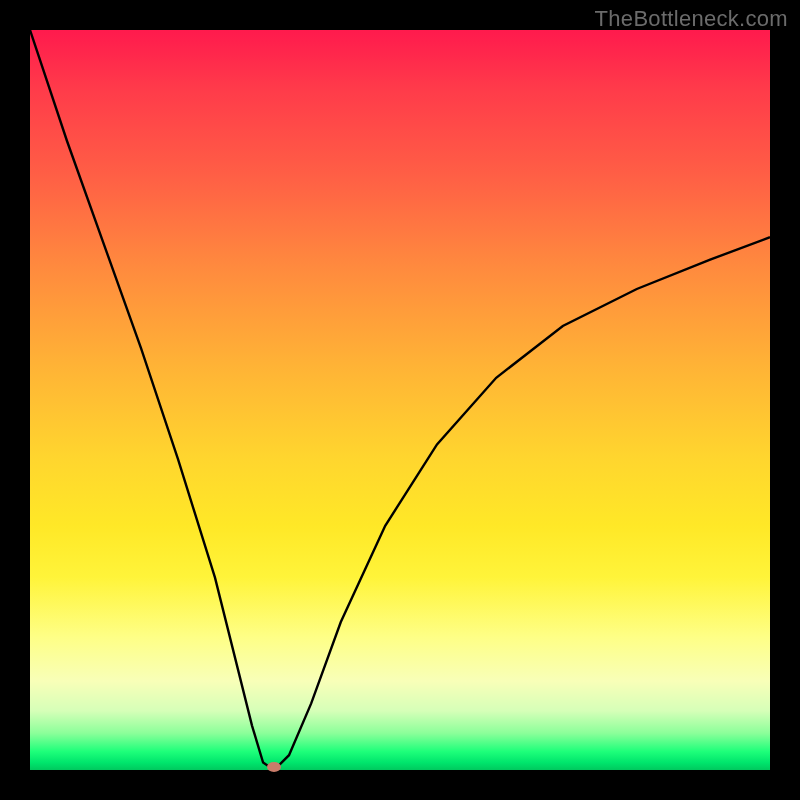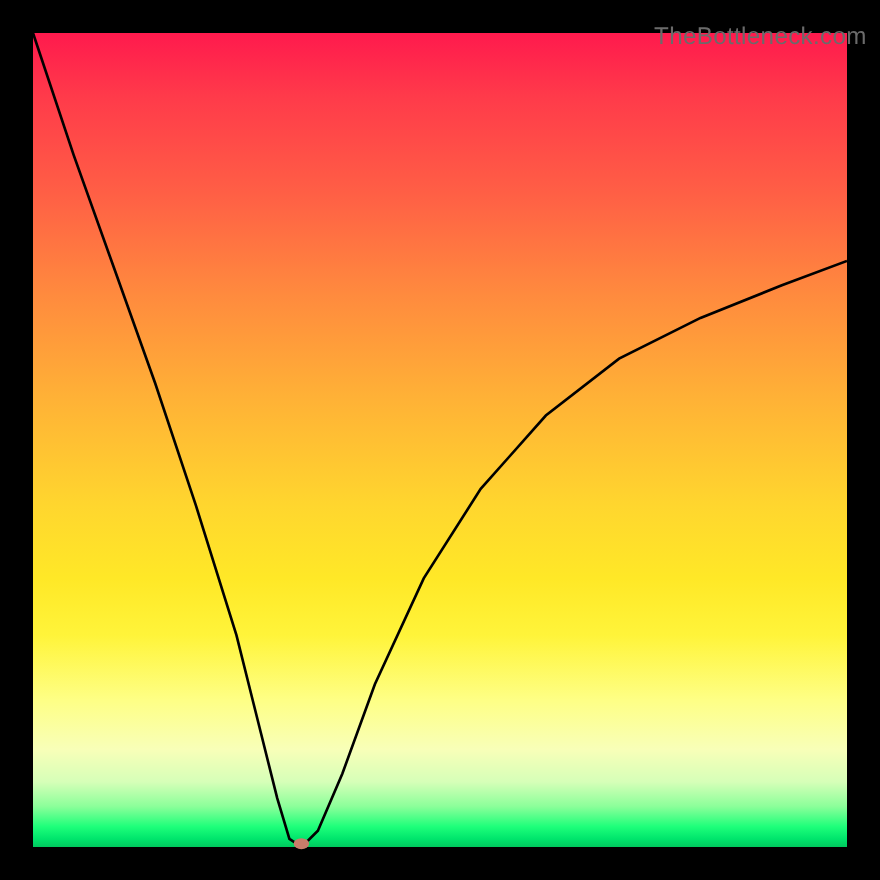--- a/index.html
+++ b/index.html
@@ -5,21 +5,21 @@
   * { margin: 0; padding: 0; box-sizing: border-box; }
   body {
     width: 800px;
     height: 800px;
     background: #000;
     position: relative;
     overflow: hidden;
   }
   .watermark {
     position: absolute;
-    top: 20px;
+    top: 6px;
     right: 12px;
     font-family: Arial, sans-serif;
     font-size: 22px;
     font-weight: 500;
     color: #6b6b6b;
     letter-spacing: 0.3px;
     z-index: 10;
   }
   .outer-frame {
     position: absolute;

